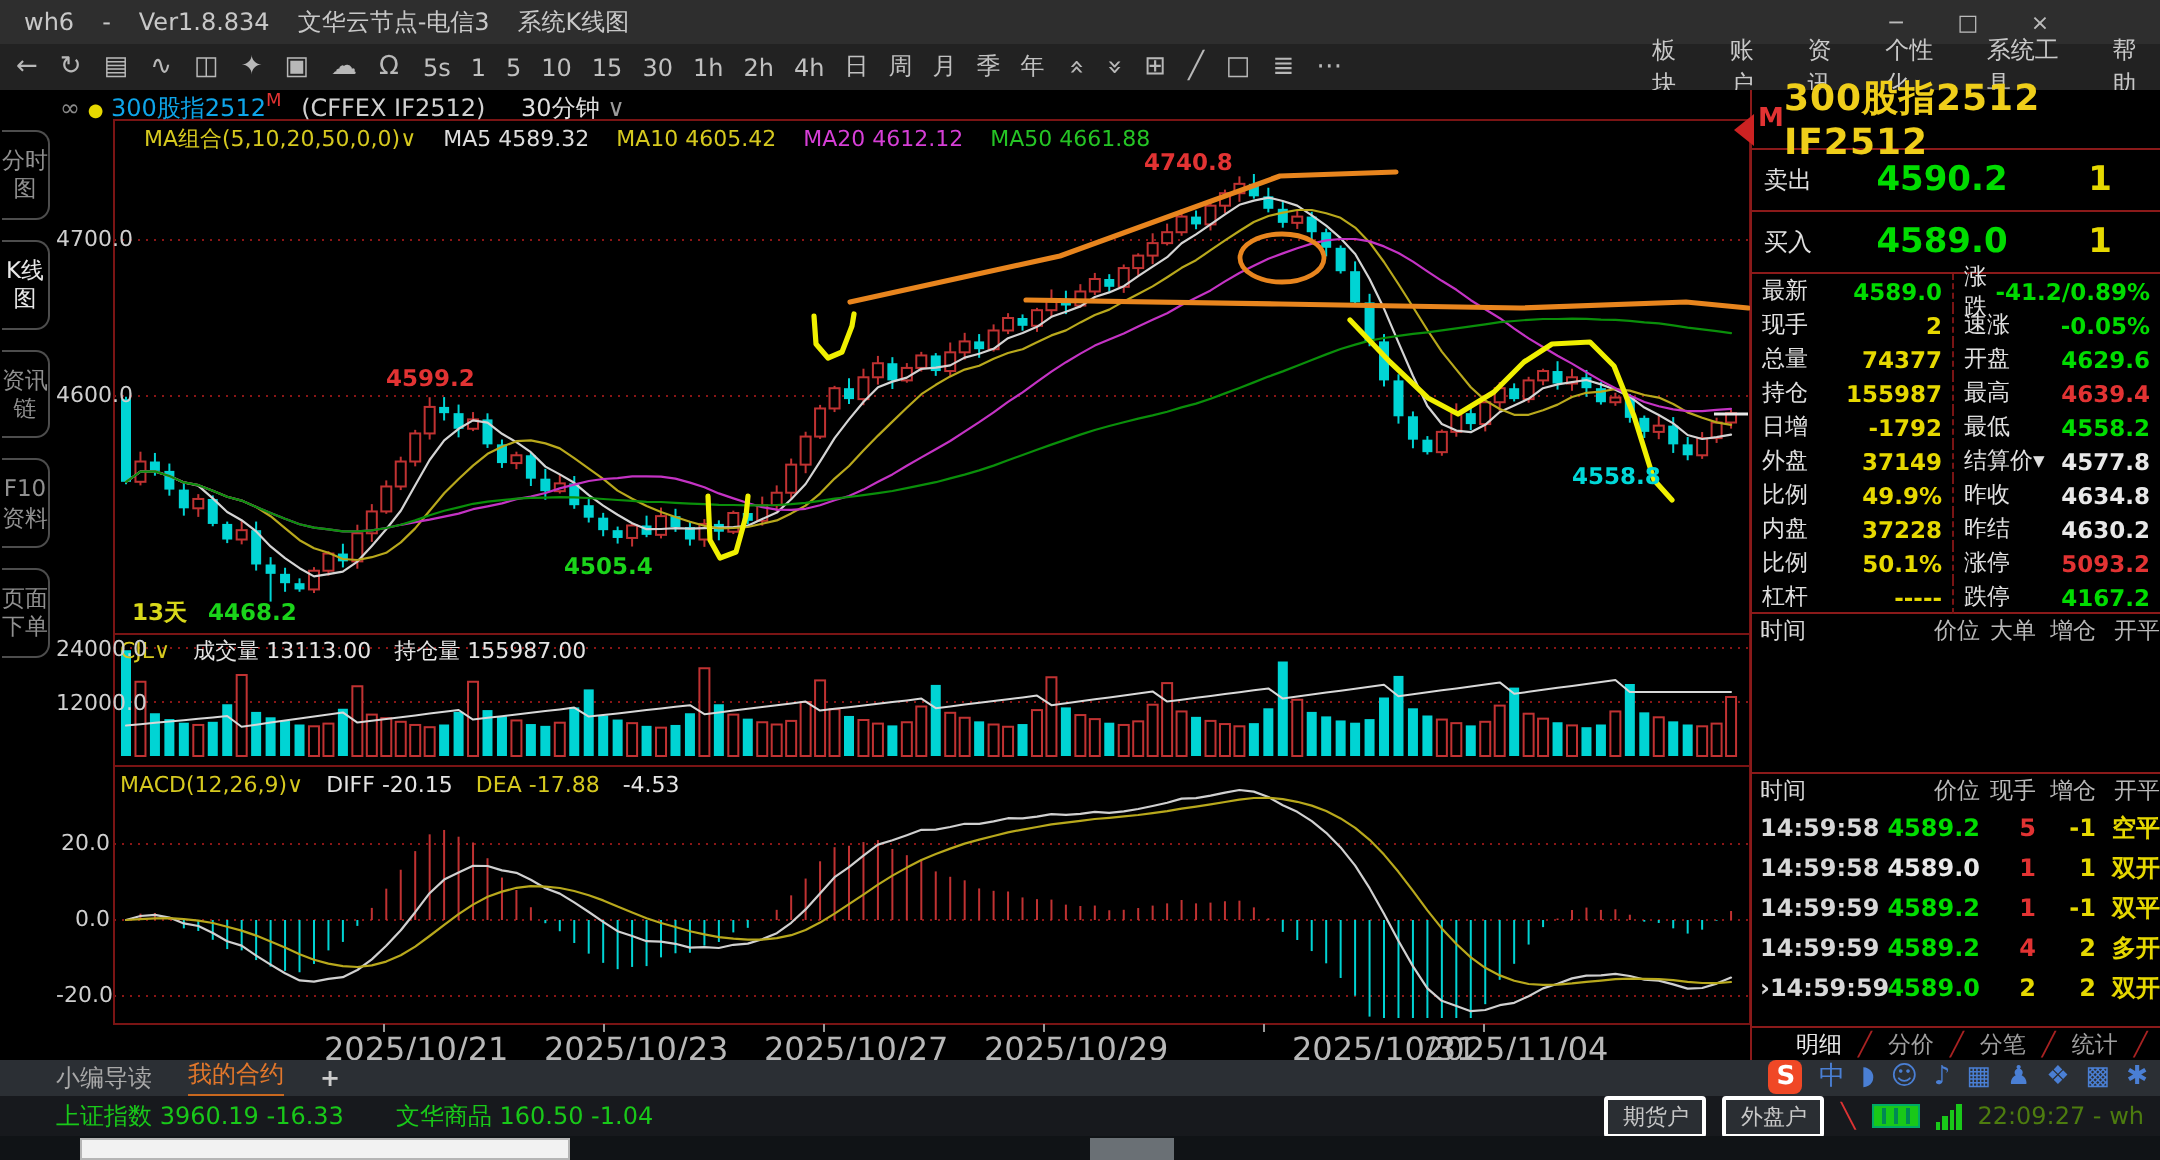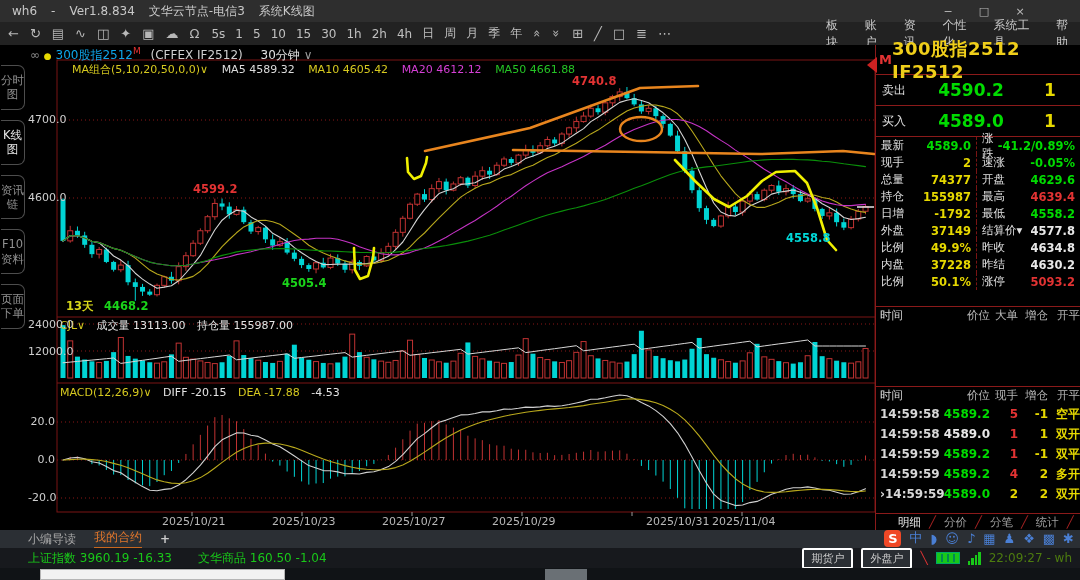--- a/index.html
+++ b/index.html
@@ -55,21 +55,21 @@
   #ma-row .ma50 { color:#25c425; margin-left:10px; }
   #cjl-row { left:32px; top:273px; }
   #cjl-row .ind { color:#d6c91f; }
   #cjl-row .v { color:#e4e4e4; margin-left:8px; }
   #macd-row { left:32px; top:341px; }
   #macd-row .ind { color:#d6c91f; }
   #macd-row .diff { color:#e4e4e4; margin-left:8px; }
   #macd-row .dea { color:#d6c91f; margin-left:8px; }
   #macd-row .bar { color:#e4e4e4; margin-left:8px; }
   .axis-lab { position:absolute; color:#cfcfcf; font-size:11px; width:27px; text-align:right; }
-  .date-lab { position:absolute; top:470px; color:#b8b8b8; font-size:11px; }
+  .date-lab { position:absolute; top:470px; color:#b8b8b8; font-size:16px; }
   .anno { position:absolute; font-size:11.5px; font-weight:bold; }
 
   
   #qpanel { position:absolute; left:875px; top:45px; width:205px; height:485px; background:#000;
     border-left:1px solid #8b1a1a; color:#ddd; font-size:12px; }
   #collapse-arrow { position:absolute; left:-9px; top:12px; width:0; height:0;
     border-top:8px solid transparent; border-bottom:8px solid transparent; border-right:10px solid #c22; }
   #q-title { height:30px; display:flex; align-items:center; padding-left:3px;
     border-bottom:1px solid #8b1a1a; }
   #q-title .m { color:#e23333; font-size:13px; font-weight:bold; }
@@ -841,20 +841,30 @@
         <div class="stat-row">
           <div class="stat-cell l">
             <span class="stat-lab">比例</span>
             <span class="c-yellow" style="font-weight:bold">50.1%</span>
           </div>
           <div class="stat-cell r">
             <span class="stat-lab">涨停</span>
             <span class="c-red" style="font-weight:bold">5093.2</span>
           </div>
         </div>
+        <div class="stat-row">
+          <div class="stat-cell l">
+            <span class="stat-lab">杠杆</span>
+            <span class="c-yellow" style="font-weight:bold">-----</span>
+          </div>
+          <div class="stat-cell r">
+            <span class="stat-lab">跌停</span>
+            <span class="c-green" style="font-weight:bold">4167.2</span>
+          </div>
+        </div>
       </div>
     <div class="tape-head">
       <span class="tw-time">时间</span>
       <span class="tw-price">价位</span>
       <span class="tw-hand">大单</span>
       <span class="tw-inc">增仓</span>
       <span class="tw-type">开平</span>
     </div>
     <div id="t1-body"></div>
     <div class="tape-head">

